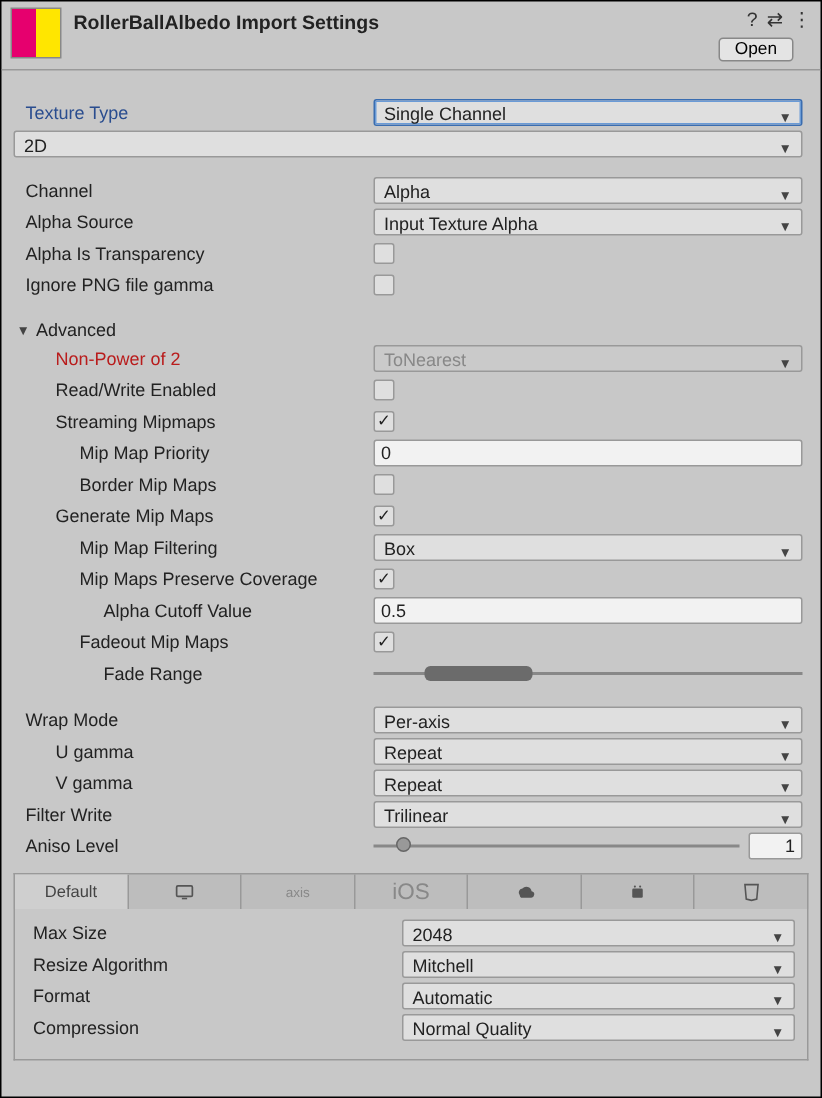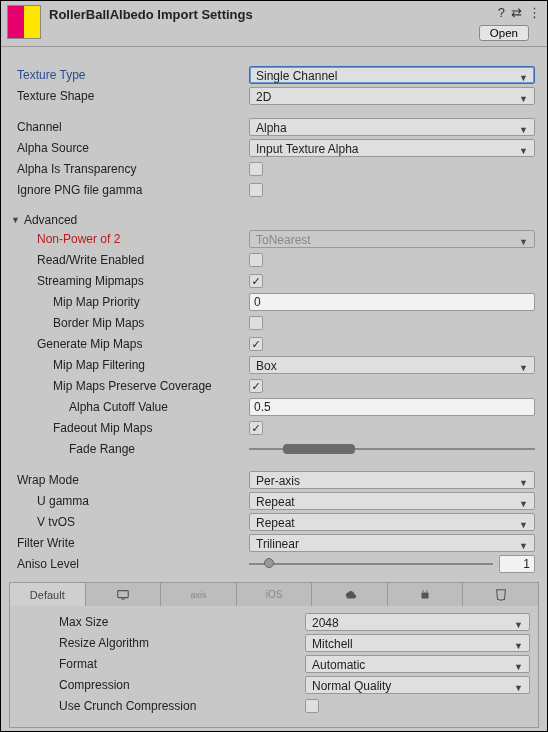--- a/index.html
+++ b/index.html
@@ -161,21 +161,21 @@
   }
   .ptab:last-child { border-right: none; }
   .ptab.active { background: #cfcfcf; text-align: center; }
   .ptab-text { padding: 0 10px; }
   .platform-body {
     border: 1px solid #999;
     border-top: none;
     padding: 6px 4px 10px 4px;
     background: #c8c8c8;
   }
-  .platform-body .label { width: 228px; padding-left: 8px; margin-left: 37px; }
+  .platform-body .label { width: 228px; padding-left: 8px; }
   svg.picon { width: 14px; height: 14px; fill: #555; }
 </style>
 </head>
 <body>
 
 <div class="header">
   <div class="asset-icon"></div>
   <div class="header-title">RollerBallAlbedo Import Settings</div>
   <div class="header-icons">
     <span class="header-icon">?</span>
@@ -192,21 +192,20 @@
     <div class="label blue">Texture Type</div>
     <div class="control">
       <div class="dropdown highlighted">
         <span>Single Channel</span>
         <span class="dd-caret">▼</span>
       </div>
     </div>
   </div>
 
   <div class="row">
-    <div class="label">Texture Shape</div>
     <div class="control">
       <div class="dropdown">
         <span>2D</span>
         <span class="dd-caret">▼</span>
       </div>
     </div>
   </div>
 
   <div class="spacer"></div>
 
@@ -358,21 +357,21 @@
     <div class="label indent1">U gamma</div>
     <div class="control">
       <div class="dropdown">
         <span>Repeat</span>
         <span class="dd-caret">▼</span>
       </div>
     </div>
   </div>
 
   <div class="row">
-    <div class="label indent1">V tvOS</div>
+    <div class="label indent1">V gamma</div>
     <div class="control">
       <div class="dropdown">
         <span>Repeat</span>
         <span class="dd-caret">▼</span>
       </div>
     </div>
   </div>
 
   <div class="row">
     <div class="label">Filter Write</div>
@@ -406,21 +405,21 @@
     <div class="ptab">
       <svg class="picon" viewBox="0 0 16 16">
           <rect x="2" y="3" width="12" height="8" rx="1" fill="none" stroke="#555" stroke-width="1.3"></rect>
           <rect x="6" y="12" width="4" height="1.2" fill="#555"></rect>
         </svg>
     </div>
     <div class="ptab">
       <span style="font-size:9px;color:#888">axis</span>
     </div>
     <div class="ptab">
-      <span style="font-size:10px;color:#888">iOS</span>
+      <span style="font-size:15px;color:#888">iOS</span>
     </div>
     <div class="ptab">
       <svg class="picon" viewBox="0 0 16 16">
           <path d="M4 10a3 3 0 0 1 2-5 4 4 0 0 1 7 2 2.5 2.5 0 0 1-1 5H5a3 3 0 0 1-1-2z" fill="#555"></path>
         </svg>
     </div>
     <div class="ptab">
       <svg class="picon" viewBox="0 0 16 16">
           <rect x="4" y="5" width="8" height="7" rx="1" fill="#555"></rect>
           <circle cx="6" cy="3.5" r="0.8" fill="#555"></circle>
@@ -464,21 +463,15 @@
     </div>
     <div class="row">
       <div class="label">Compression</div>
       <div class="control">
         <div class="dropdown">
           <span>Normal Quality</span>
           <span class="dd-caret">▼</span>
         </div>
       </div>
     </div>
-    <div class="row">
-      <div class="label">Use Crunch Compression</div>
-      <div class="control">
-          <div class="checkbox"></div>
-        </div>
-    </div>
   </div>
 
 </div>
 
 </body></html>

